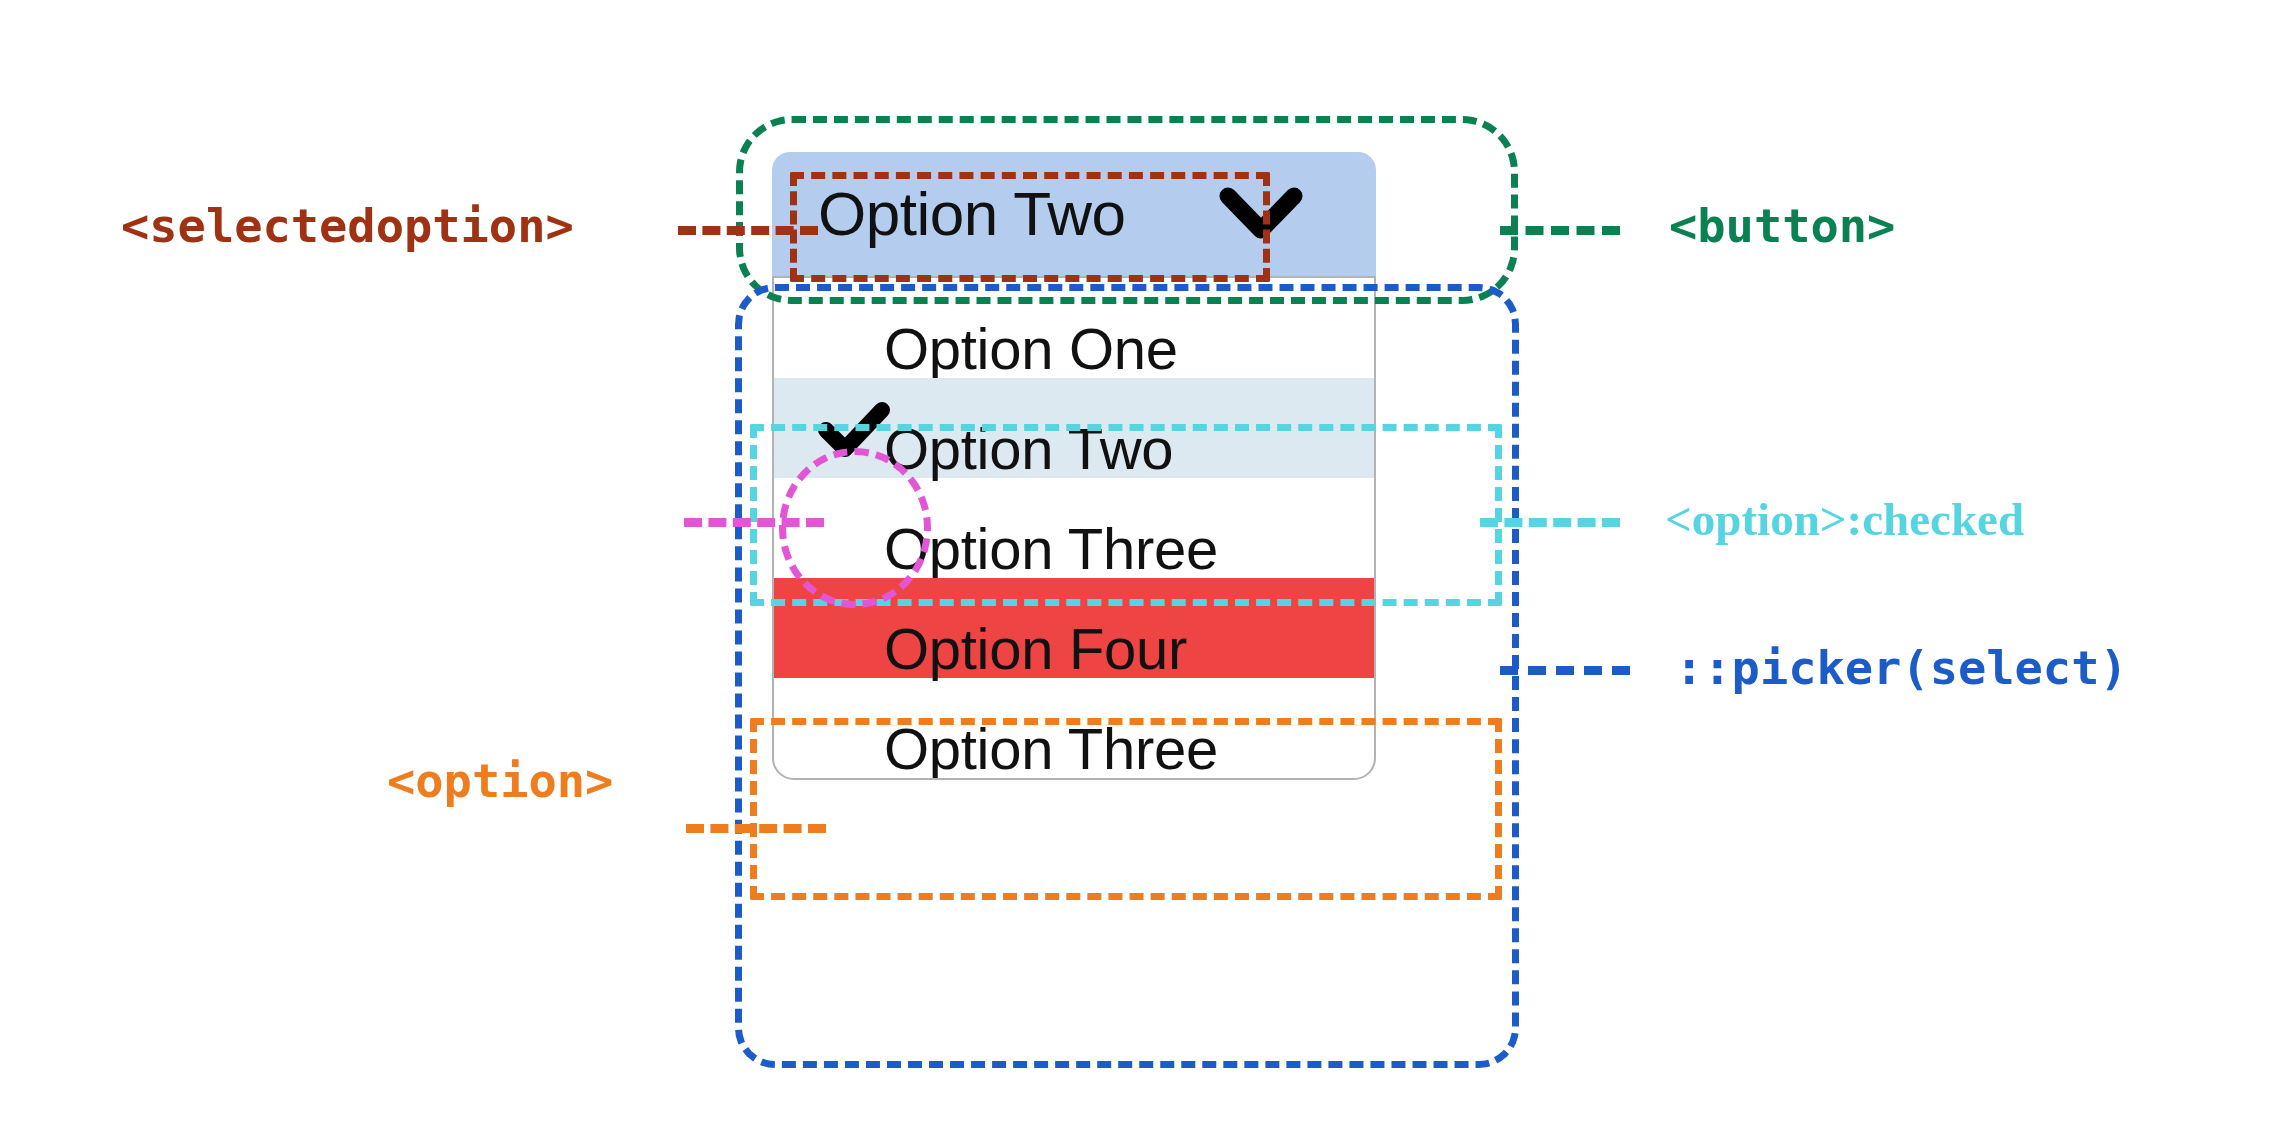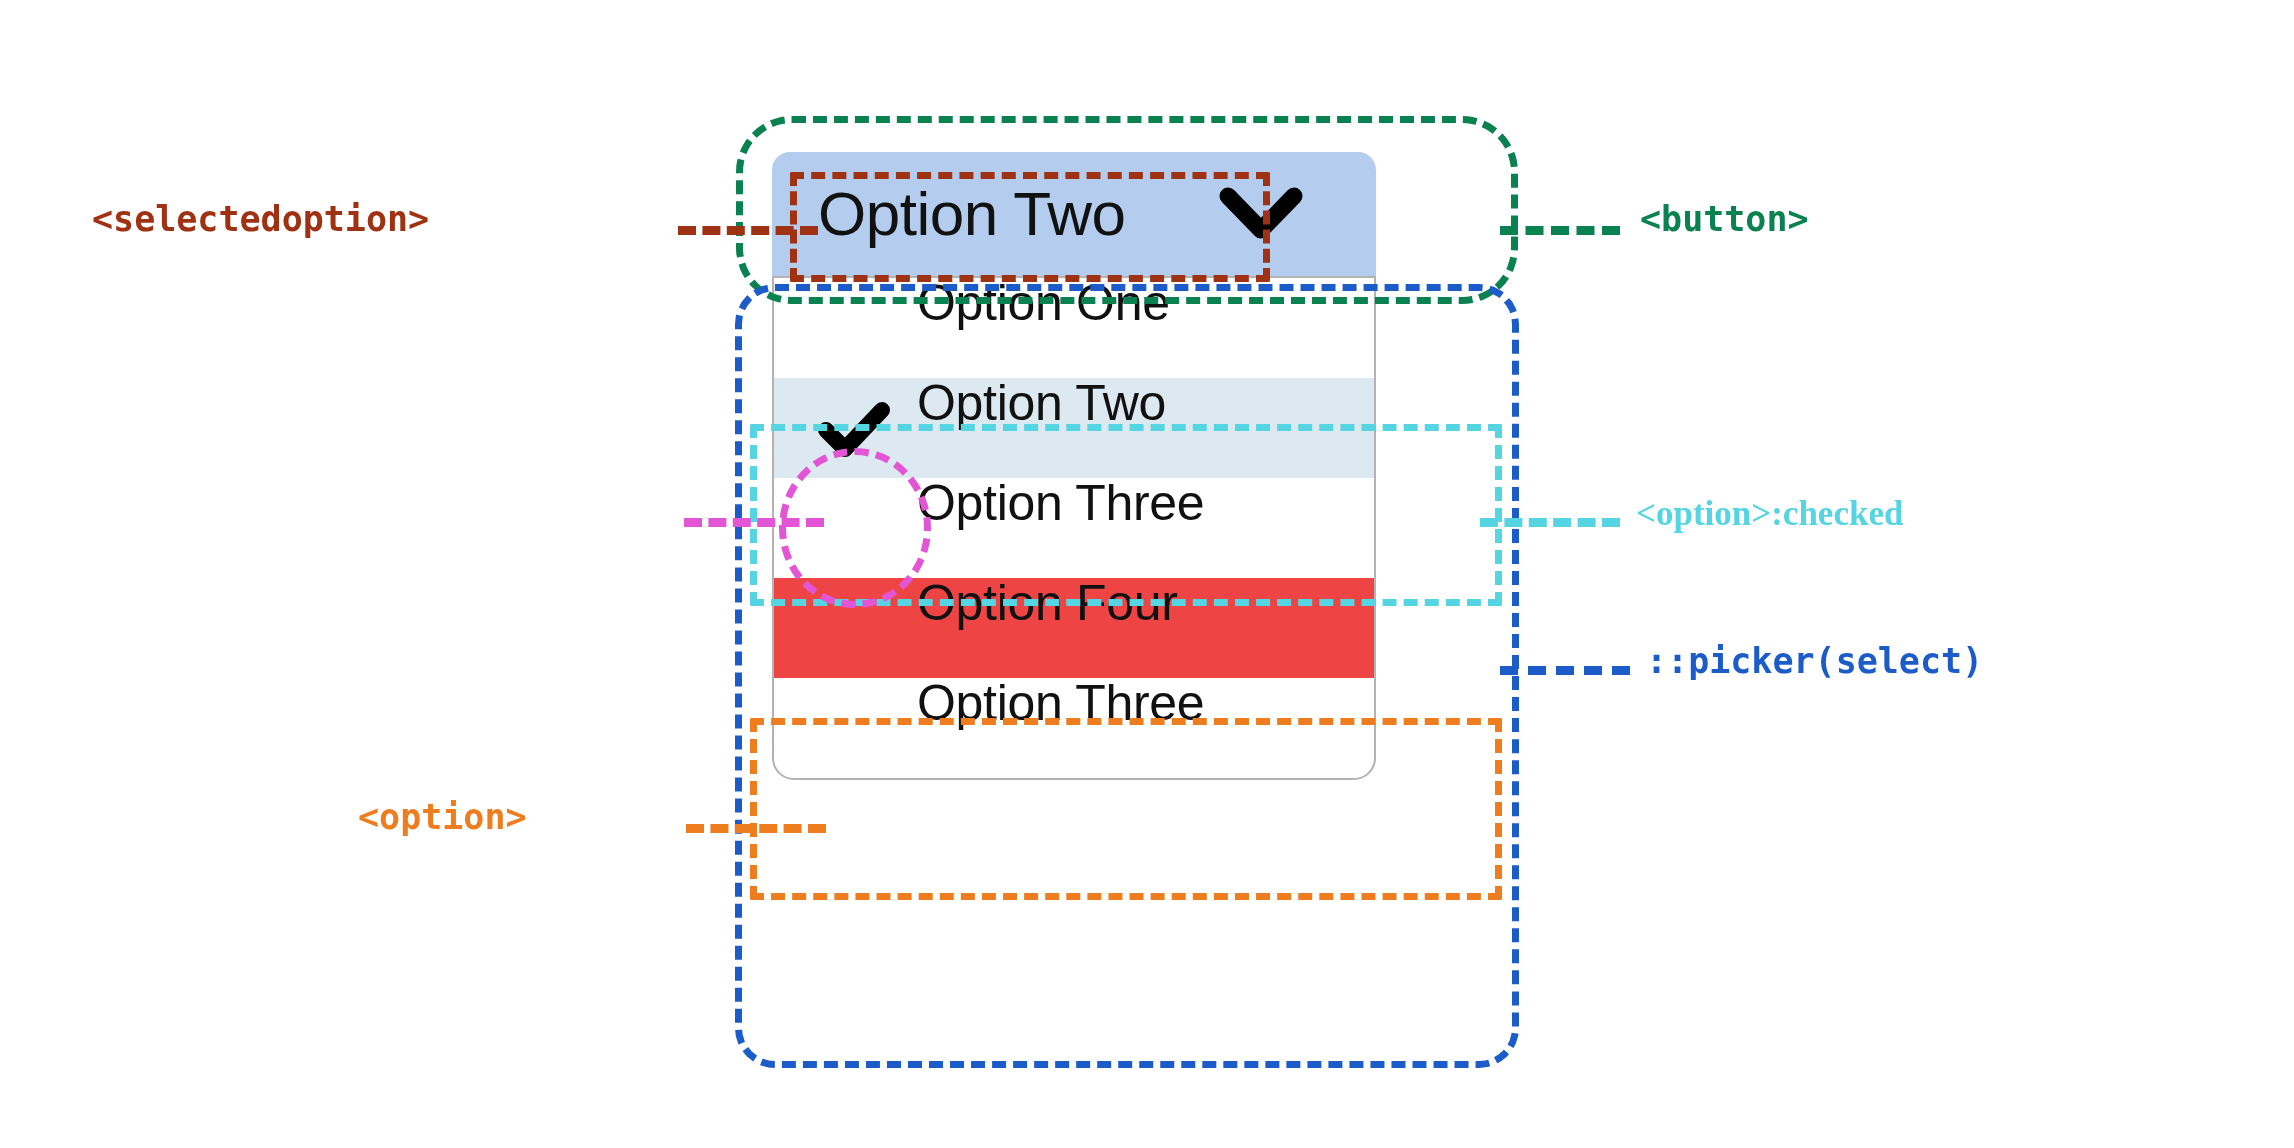--- a/index.html
+++ b/index.html
@@ -55,23 +55,23 @@
     background: #ffffff;
     border: 2px solid #b3b3b3;
     border-top: 2px solid #b3b3b3;
     border-radius: 0 0 22px 22px;
     overflow: hidden;
   }
   .opt {
     position: relative;
     height: 100px;
     display: flex;
-    align-items: flex-start;
-    padding-left: 61px;
-    font-size: 50px;
+    align-items: flex-end;
+    padding-left: 28px;
+    font-size: 58px;
     color: #111111;
     line-height: 1;
     white-space: nowrap;
     cursor: pointer;
     letter-spacing: -0.3px;
   }
   .opt.checked { background: #dde9f0; }
   .opt.hovered { background: #ef4444; }
   .opt .mark {
     position: absolute;
@@ -98,24 +98,25 @@
     height: 0;
     border-top-style: dashed;
     border-top-width: 9px;
     pointer-events: none;
   }
 
   
   .label {
     position: absolute;
     font-family: "DejaVu Sans Mono", "Liberation Mono", monospace;
-    font-size: 35px;
+    font-size: 47px;
     font-weight: bold;
     white-space: nowrap;
     line-height: 1;
+    margin-left: 29px;
   }
 </style>
 </head>
 <body>
 
 <div id="stage">
 
   <div id="widget">
 
     <div id="select-button">
@@ -189,15 +190,15 @@
 
   <div class="label" style="left:92px; top:202px; color:#a03214;">&lt;selectedoption&gt;</div>
 
   <div class="label" style="left:1640px; top:202px; color:#0a8150;">&lt;button&gt;</div>
 
 
   <div class="label" style="left:1636px; top:496px; color:#55d4e2;font-family:Liberation Serif, serif;">&lt;option&gt;:checked</div>
 
   <div class="label" style="left:1646px; top:644px; color:#1c5cc8;text-align:right;">::picker(select)</div>
 
-  <div class="label" style="left:358px; top:800px; color:#ed7d1f;">&lt;option&gt;</div>
+  <div class="label" style="left:358px; top:757px; color:#ed7d1f;">&lt;option&gt;</div>
 
 </div>
 
 </body></html>

